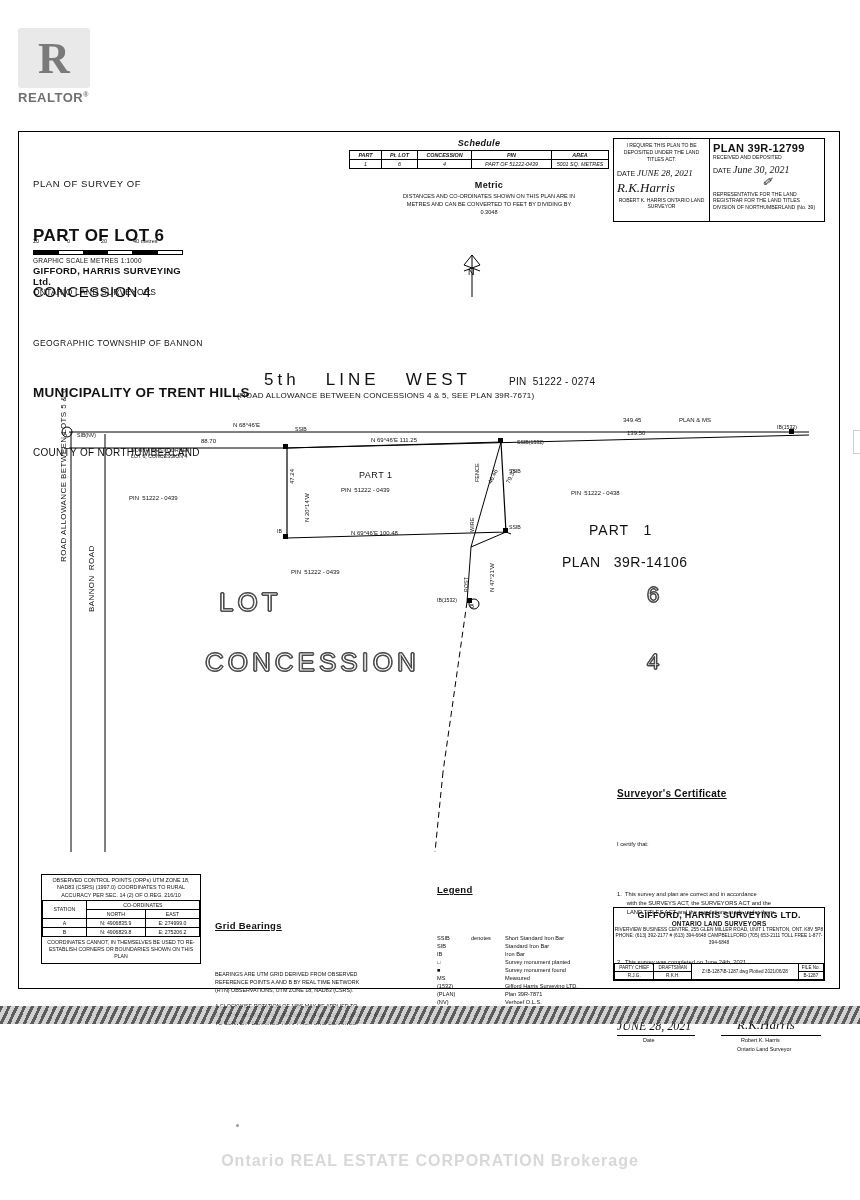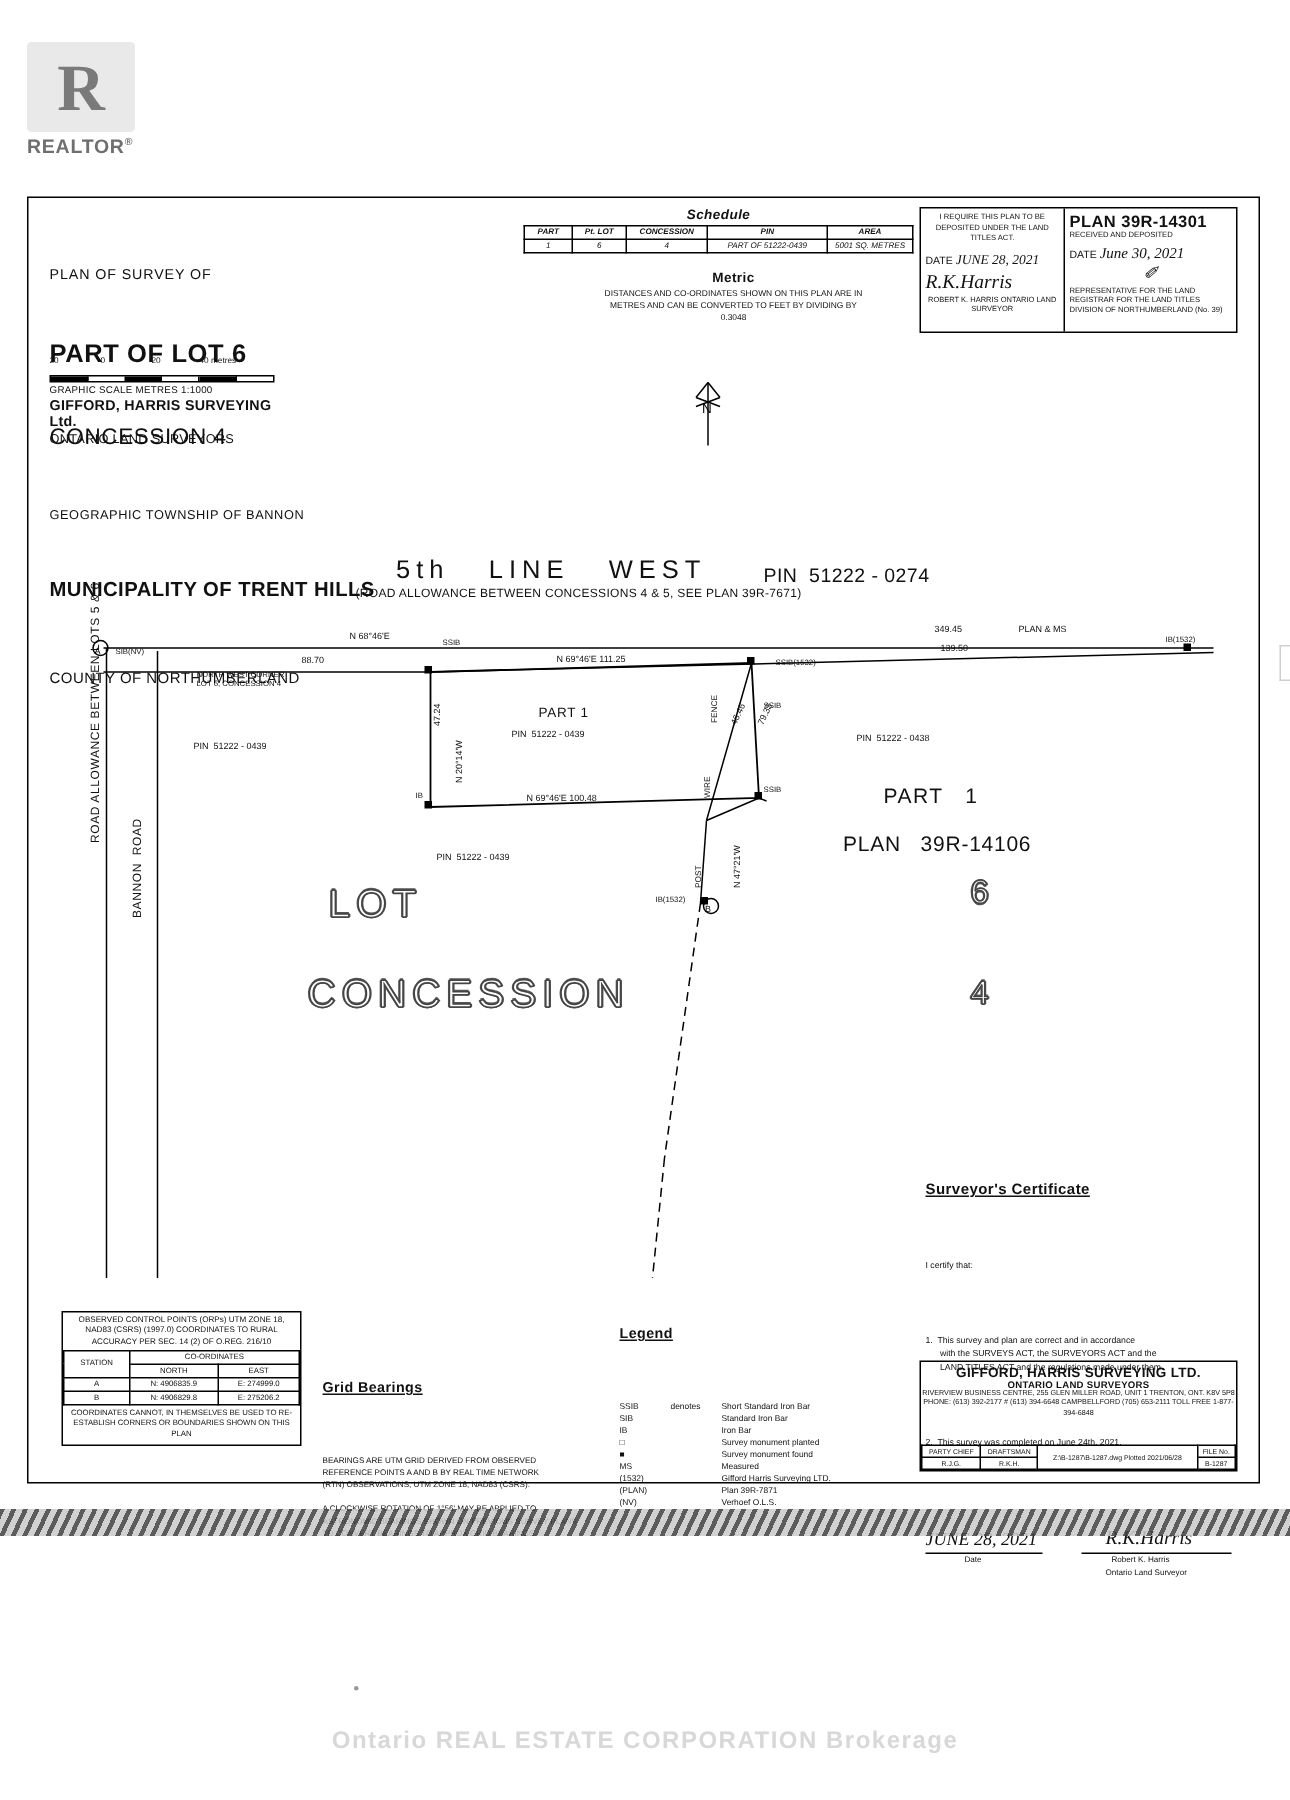--- a/index.html
+++ b/index.html
@@ -79,21 +79,21 @@
   .dep .date2{font-size:7px;margin-top:3px;}
   .dep .sign2{font-family:"Liberation Serif",serif;font-style:italic;font-size:12px;}
   .dep .rep{font-size:5.1px;line-height:1.3;margin-top:1px;}
 
   
   .compass{position:absolute;left:435px;top:117px;width:36px;height:50px;}
 
   
   #road-title{left:245px;top:238px;font-size:17px;letter-spacing:4px;}
   #road-sub{left:218px;top:259px;font-size:8px;letter-spacing:.2px;}
-  #road-pin{left:490px;top:244px;font-size:13px;letter-spacing:.3px;}
+  #road-pin{left:490px;top:244px;font-size:10px;letter-spacing:.3px;}
 
   
   .draw{position:absolute;left:0;top:0;width:820px;height:856px;}
 
   
   .ann{position:absolute;font-size:6px;white-space:pre;}
   .ann.sm{font-size:5.2px;}
   .ann.lg{font-size:9px;}
 
   
@@ -117,21 +117,21 @@
   table.cp{border-collapse:collapse;width:100%;font-size:5.2px;}
   table.cp td,table.cp th{border:1px solid #000;padding:1px 2px;text-align:center;}
   .ctrl .ft{font-size:5.2px;line-height:1.4;padding:2px;text-align:center;}
 
   
   #grid-bear{left:196px;top:752px;width:205px;}
   #grid-bear .h{font-size:9.5px;font-weight:bold;text-decoration:underline;letter-spacing:.3px;}
   #grid-bear .b{font-size:5.4px;line-height:1.5;margin-top:3px;}
 
   
-  #legend{left:394px;top:716px;width:185px;}
+  #legend{left:418px;top:716px;width:185px;}
   #legend .h{font-size:9.5px;font-weight:bold;text-decoration:underline;letter-spacing:.3px;}
   table.lg{border-collapse:collapse;font-size:5.6px;margin-top:3px;}
   table.lg td{padding:1px 3px 1px 0;vertical-align:middle;white-space:nowrap;}
 
   
   #cert{left:598px;top:620px;width:212px;}
   #cert .h{font-size:10px;font-weight:bold;text-decoration:underline;letter-spacing:.3px;}
   #cert .b{font-size:5.8px;line-height:1.55;margin-top:5px;}
   #cert .sig{margin-top:14px;position:relative;height:40px;}
   #cert .sigtxt{font-family:"Liberation Serif",serif;font-style:italic;font-size:12px;}
@@ -236,21 +236,21 @@
 LAND TITLES ACT.</div>
         <div class="date">
           <span>DATE</span>
           <span class="serif" style="font-style:italic;font-size:9px;">JUNE 28, 2021</span>
         </div>
         <div class="sign">R.K.Harris</div>
         <div class="nm">ROBERT K. HARRIS
 ONTARIO LAND SURVEYOR</div>
       </div>
       <div class="right">
-        <div class="plan39">PLAN 39R-14301</div>
+        <div class="plan39">PLAN 39R-12799</div>
         <div class="recd">RECEIVED AND DEPOSITED</div>
         <div class="date2">
           <span>DATE</span>
           <span class="serif" style="font-style:italic;font-size:10px;">June 30, 2021</span>
         </div>
         <div class="sign2" style="text-align:center;">✐</div>
         <div class="rep">REPRESENTATIVE FOR THE LAND
 REGISTRAR FOR THE
 LAND TITLES DIVISION
 OF NORTHUMBERLAND   (No. 39)</div>

